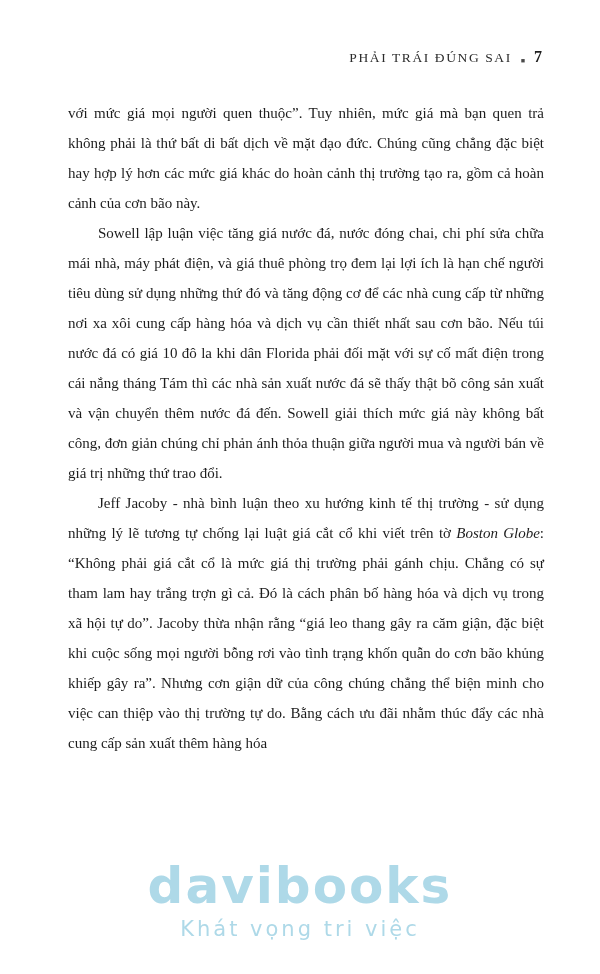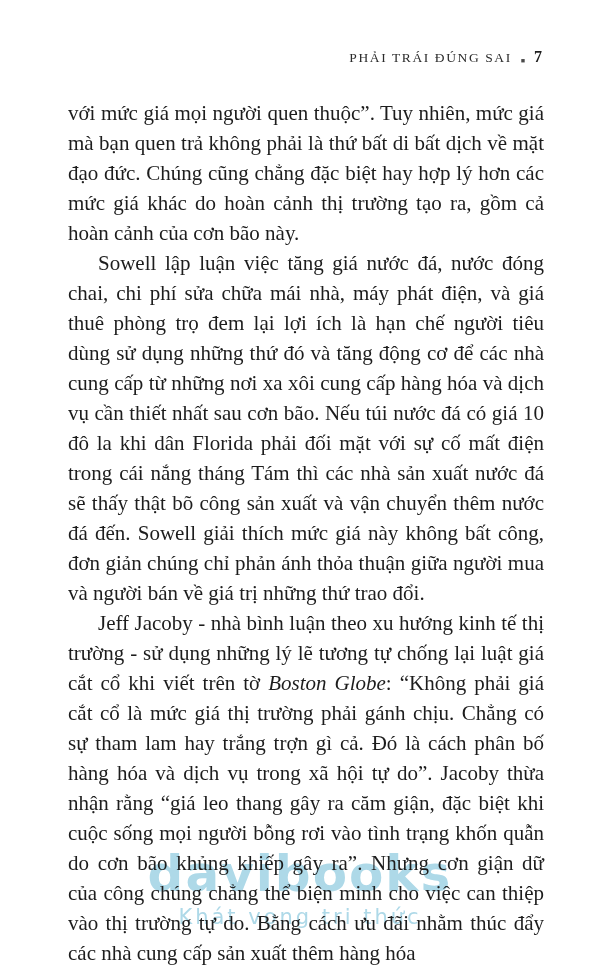--- a/index.html
+++ b/index.html
@@ -39,21 +39,21 @@
     font-size: 16px;
     font-weight: bold;
     letter-spacing: 0;
     color: #1d1d1d;
   }
   .body-text {
     position: absolute;
     top: 98px;
     left: 68px;
     width: 476px;
-    font-size: 21px;
+    font-size: 15px;
     line-height: 30px;
     text-align: justify;
     z-index: 1;
   }
   .para {
     margin: 0;
     text-indent: 30px;
   }
   .para.no-indent {
     text-indent: 0;
@@ -89,23 +89,23 @@
 <body>
 
 <div class="page">
 
   <header class="running-head">
     <span class="head-title">PHẢI TRÁI ĐÚNG SAI</span>
     <span class="head-sep">■</span>
     <span class="head-page">7</span>
   </header>
 
-  <div class="watermark" style="color: rgb(174, 217, 232);">
+  <div class="watermark" style="color: rgb(174, 217, 232); margin-top: 12px;">
     <div class="wm-brand">davibooks</div>
-    <div class="wm-tagline">Khát vọng tri thức</div>
+    <div class="wm-tagline">Khát vọng tri việc</div>
   </div>
 
   <main class="body-text">
     <p class="para no-indent"><span>với mức giá mọi người quen thuộc”. Tuy nhiên, mức giá mà bạn quen trả không phải là thứ bất di bất dịch về mặt đạo đức. Chúng cũng chẳng đặc biệt hay hợp lý hơn các mức giá khác do hoàn cảnh thị trường tạo ra, gồm cả hoàn cảnh của cơn bão này.</span></p>
 
     <p class="para"><span>Sowell lập luận việc tăng giá nước đá, nước đóng chai, chi phí sửa chữa mái nhà, máy phát điện, và giá thuê phòng trọ đem lại lợi ích là hạn chế người tiêu dùng sử dụng những thứ đó và tăng động cơ để các nhà cung cấp từ những nơi xa xôi cung cấp hàng hóa và dịch vụ cần thiết nhất sau cơn bão. Nếu túi nước đá có giá 10 đô la khi dân Florida phải đối mặt với sự cố mất điện trong cái nắng tháng Tám thì các nhà sản xuất nước đá sẽ thấy thật bõ công sản xuất và vận chuyển thêm nước đá đến. Sowell giải thích mức giá này không bất công, đơn giản chúng chỉ phản ánh thỏa thuận giữa người mua và người bán về giá trị những thứ trao đổi.</span></p>
 
     <p class="para"><span>Jeff Jacoby - nhà bình luận theo xu hướng kinh tế thị trường - sử dụng những lý lẽ tương tự chống lại luật giá cắt cổ khi viết trên tờ </span><em>Boston Globe</em><span>: “Không phải giá cắt cổ là mức giá thị trường phải gánh chịu. Chẳng có sự tham lam hay trắng trợn gì cả. Đó là cách phân bố hàng hóa và dịch vụ trong xã hội tự do”. Jacoby thừa nhận rằng “giá leo thang gây ra căm giận, đặc biệt khi cuộc sống mọi người bỗng rơi vào tình trạng khốn quẫn do cơn bão khủng khiếp gây ra”. Nhưng cơn giận dữ của công chúng chẳng thể biện minh cho việc can thiệp vào thị trường tự do. Bằng cách ưu đãi nhằm thúc đẩy các nhà cung cấp sản xuất thêm hàng hóa</span></p>
   </main>
 

